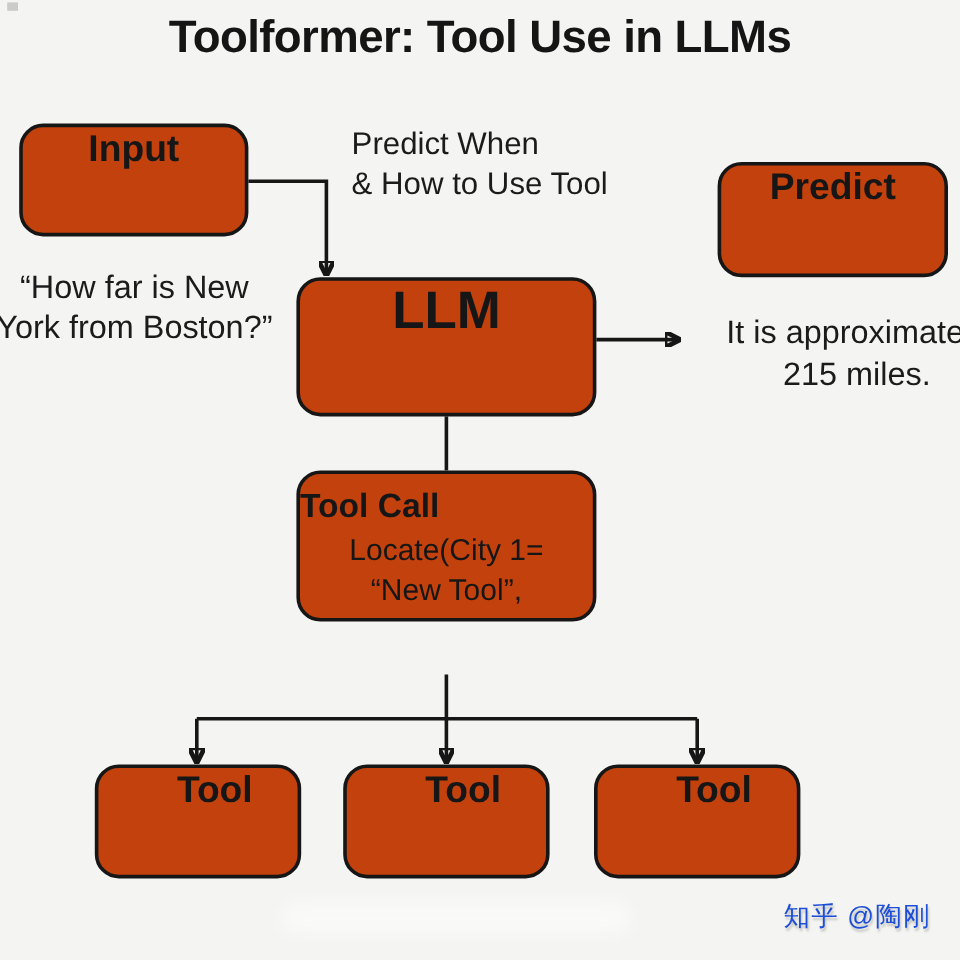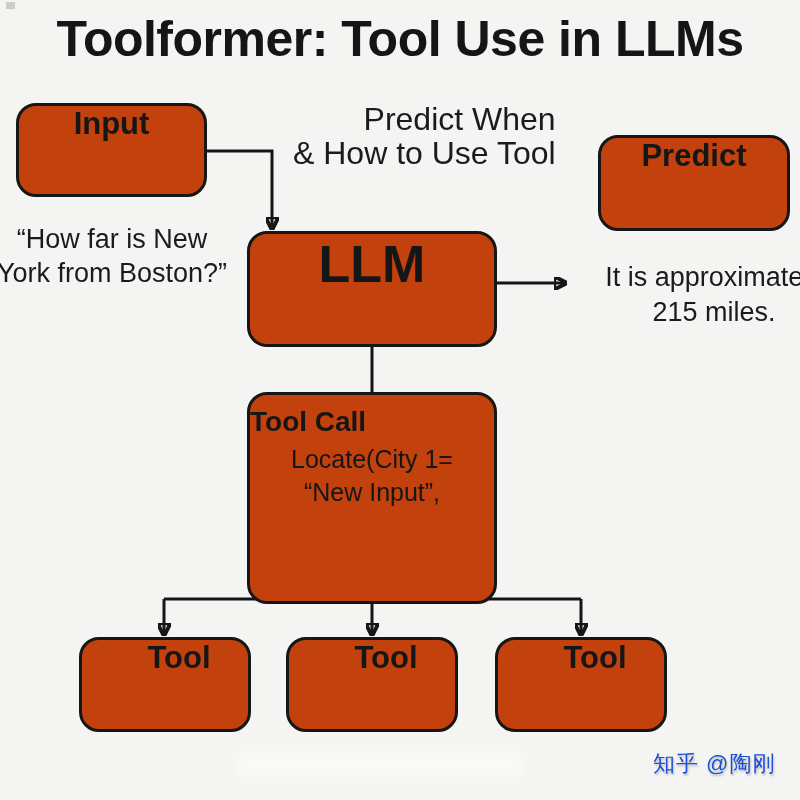--- a/index.html
+++ b/index.html
@@ -19,21 +19,21 @@
     height: 800px;
     overflow: hidden;
   }
   .page-title {
     position: absolute;
     left: 0;
     top: 10px;
     width: 800px;
     margin: 0;
     text-align: center;
-    font-size: 50px;
+    font-size: 38px;
     font-weight: 700;
     letter-spacing: -0.5px;
     color: #151515;
   }
   .node {
     position: absolute;
     box-sizing: border-box;
     background: #c2410c;
     border: 3px solid #161616;
     border-radius: 20px;
@@ -41,23 +41,23 @@
     justify-content: center;
     color: #161616;
   }
   .node .node-label {
     font-size: 31px;
     font-weight: 700;
   }
   .node-input  { left: 16px;  top: 103px; width: 191px; height: 94px; }
   .node-output { left: 598px; top: 135px; width: 192px; height: 96px; }
   .node-llm    { left: 247px; top: 231px; width: 250px; height: 116px; }
-  .node-llm .node-label { font-size: 52px; }
+  .node-llm .node-label { font-size: 44px; }
   .node-toolcall {
-    left: 247px; top: 392px; width: 250px; height: 212px;
+    left: 247px; top: 392px; width: 250px; height: 126px;
     flex-direction: column;
     justify-content: flex-start;
     padding-top: 10px;
   }
   .toolcall-title {
     font-size: 28px;
     font-weight: 700;
     line-height: 34px;
     margin-bottom: 4px;
   }
@@ -71,23 +71,23 @@
   .node-tool-2 { left: 286px; }
   .node-tool-3 { left: 495px; }
 
   .annotation {
     position: absolute;
     color: #1b1b1b;
   }
   .annotation-predict {
     left: 293px;
     top: 102px;
-    font-size: 32px;
+    font-size: 26px;
     line-height: 34px;
-    text-align: right;
+    text-align: left;
   }
   .annotation-input-example {
     left: -18px;
     top: 222px;
     width: 260px;
     font-size: 27px;
     line-height: 34px;
     text-align: center;
   }
   .annotation-output-example {
@@ -187,21 +187,21 @@
   </div>
 
   <div class="annotation annotation-output-example">
     <div>It is approximately</div>
     <div>215 miles.</div>
   </div>
 
   <div class="node node-toolcall">
     <div class="toolcall-title">Tool Call</div>
     <div class="toolcall-line">Locate(City 1=</div>
-    <div class="toolcall-line">“New Input”,</div>
+    <div class="toolcall-line">“New Tool”,</div>
   </div>
 
   <div class="node node-tool node-tool-1">
     <span class="node-label">Tool</span>
   </div>
   <div class="node node-tool node-tool-2">
     <span class="node-label">Tool</span>
   </div>
   <div class="node node-tool node-tool-3">
     <span class="node-label">Tool</span>

